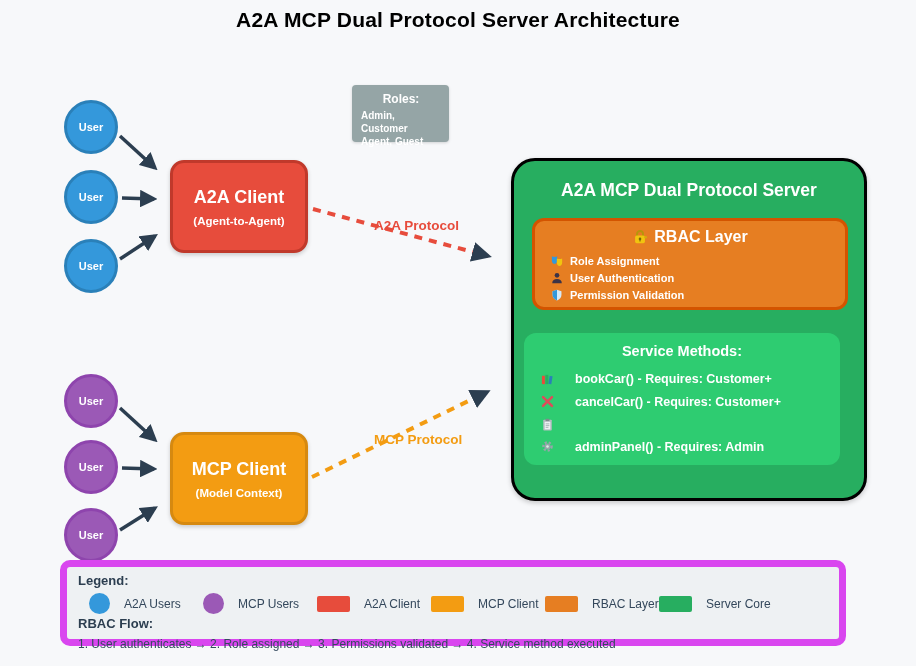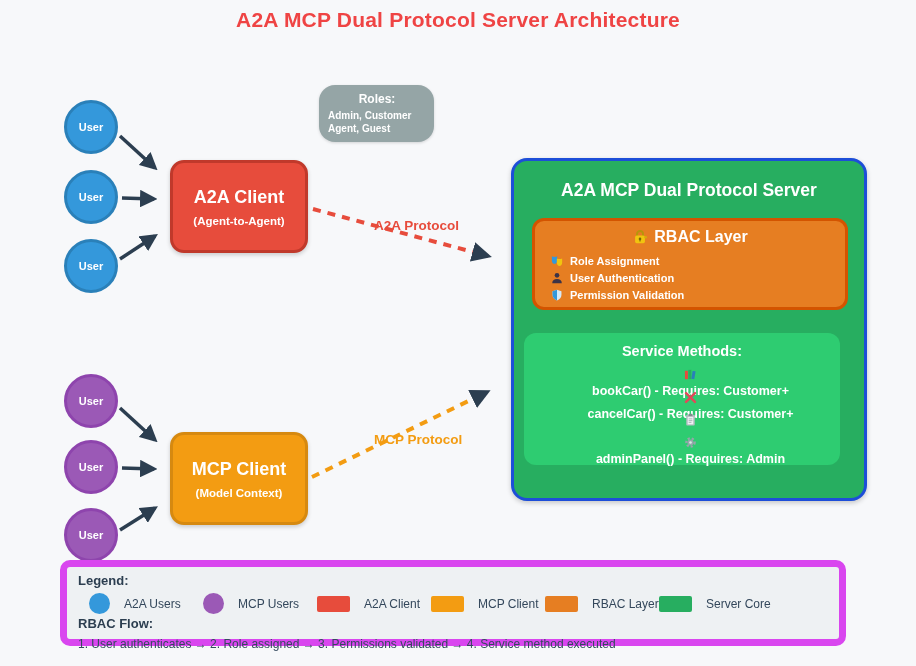--- a/index.html
+++ b/index.html
@@ -3,28 +3,28 @@
 <meta charset="utf-8">
 <style>
   html,body{margin:0;padding:0;background:#f7f8fa;}
   .canvas{
     position:relative;width:916px;height:666px;background:#f7f8fa;
     font-family:"Liberation Sans",sans-serif;overflow:hidden;
   }
   
   .page-title{
     position:absolute;top:8px;left:0;width:100%;text-align:center;
-    font-size:21px;font-weight:bold;color:#ef4444;letter-spacing:.2px;
+    font-size:21px;font-weight:bold;color:#000000;letter-spacing:.2px;
   }
   
   .overlay{position:absolute;left:0;top:0;z-index:1;pointer-events:none;}
   
   .roles-box{
-    position:absolute;left:319px;top:85px;width:115px;height:57px;
-    background:#95a5a6;border-radius:16px;color:#fff;box-sizing:border-box;
+    position:absolute;left:352px;top:85px;width:97px;height:57px;
+    background:#95a5a6;border-radius:4px;color:#fff;box-sizing:border-box;
     padding:7px 8px 4px 9px;box-shadow:0 1px 3px rgba(0,0,0,.15);z-index:2;
   }
   .roles-title{text-align:center;font-size:12px;font-weight:bold;margin-bottom:3px;}
   .roles-body{font-size:10px;font-weight:bold;line-height:1.3;}
   
   .user-circle{
     position:absolute;width:54px;height:54px;border-radius:50%;
     display:flex;align-items:center;justify-content:center;
     color:#fff;font-size:11px;font-weight:bold;box-sizing:border-box;z-index:2;
   }
@@ -40,21 +40,21 @@
   .mcp-client{top:432px;background:#f39c12;border:3px solid #d68910;}
   .client-title{font-size:18px;font-weight:bold;}
   .client-subtitle{font-size:11.5px;font-weight:bold;}
   
   .proto-label{position:absolute;font-size:13.5px;font-weight:bold;z-index:2;}
   .a2a-proto{left:374px;top:218px;color:#e74c3c;}
   .mcp-proto{left:374px;top:432px;color:#f39c12;}
   
   .server-box{
     position:absolute;left:511px;top:158px;width:356px;height:343px;
-    background:#27ae60;border:3px solid #1d4ed8;border-radius:16px;
+    background:#27ae60;border:3px solid #000000;border-radius:24px;
     box-sizing:border-box;z-index:2;box-shadow:0 2px 5px rgba(0,0,0,.2);
   }
   .server-title{
     margin-top:19px;text-align:center;color:#fff;font-size:17.5px;font-weight:bold;
   }
   .rbac-box{
     position:absolute;left:18px;top:57px;width:316px;height:92px;
     background:#e67e22;border:3px solid #d35400;border-radius:12px;box-sizing:border-box;
     padding:7px 0 0 0;
   }
@@ -64,22 +64,22 @@
   }
   .rbac-items{padding-left:16px;}
   .rbac-item{display:flex;align-items:center;gap:7px;color:#fff;font-size:11px;
     font-weight:bold;height:17px;}
   .services-box{
     position:absolute;left:10px;top:172px;width:316px;height:132px;
     background:#2ecc71;border-radius:12px;box-sizing:border-box;padding:10px 0 0 0;
   }
   .services-title{text-align:center;color:#fff;font-size:14.5px;font-weight:bold;margin-bottom:9px;}
   .service-items{padding-left:17px;}
-  .service-item{display:flex;align-items:center;gap:3px;color:#fff;font-size:12.5px;
-    font-weight:bold;height:22.5px;flex-direction:column;}
+  .service-item{display:flex;align-items:center;gap:21px;color:#fff;font-size:12.5px;
+    font-weight:bold;height:22.5px;}
   .icon{display:inline-flex;align-items:center;justify-content:center;}
   
   .legend-box{
     position:absolute;left:60px;top:560px;width:786px;height:86px;
     background:#eef1f3;border:7px solid #d946ef;border-radius:10px;
     box-sizing:border-box;z-index:3;
   }
   .legend-title{position:absolute;left:11px;top:6px;font-size:13px;font-weight:bold;color:#2c3e50;}
   .legend-items{position:absolute;left:22px;top:26px;display:flex;}
   .legend-item{display:flex;align-items:center;gap:14px;width:114px;}

